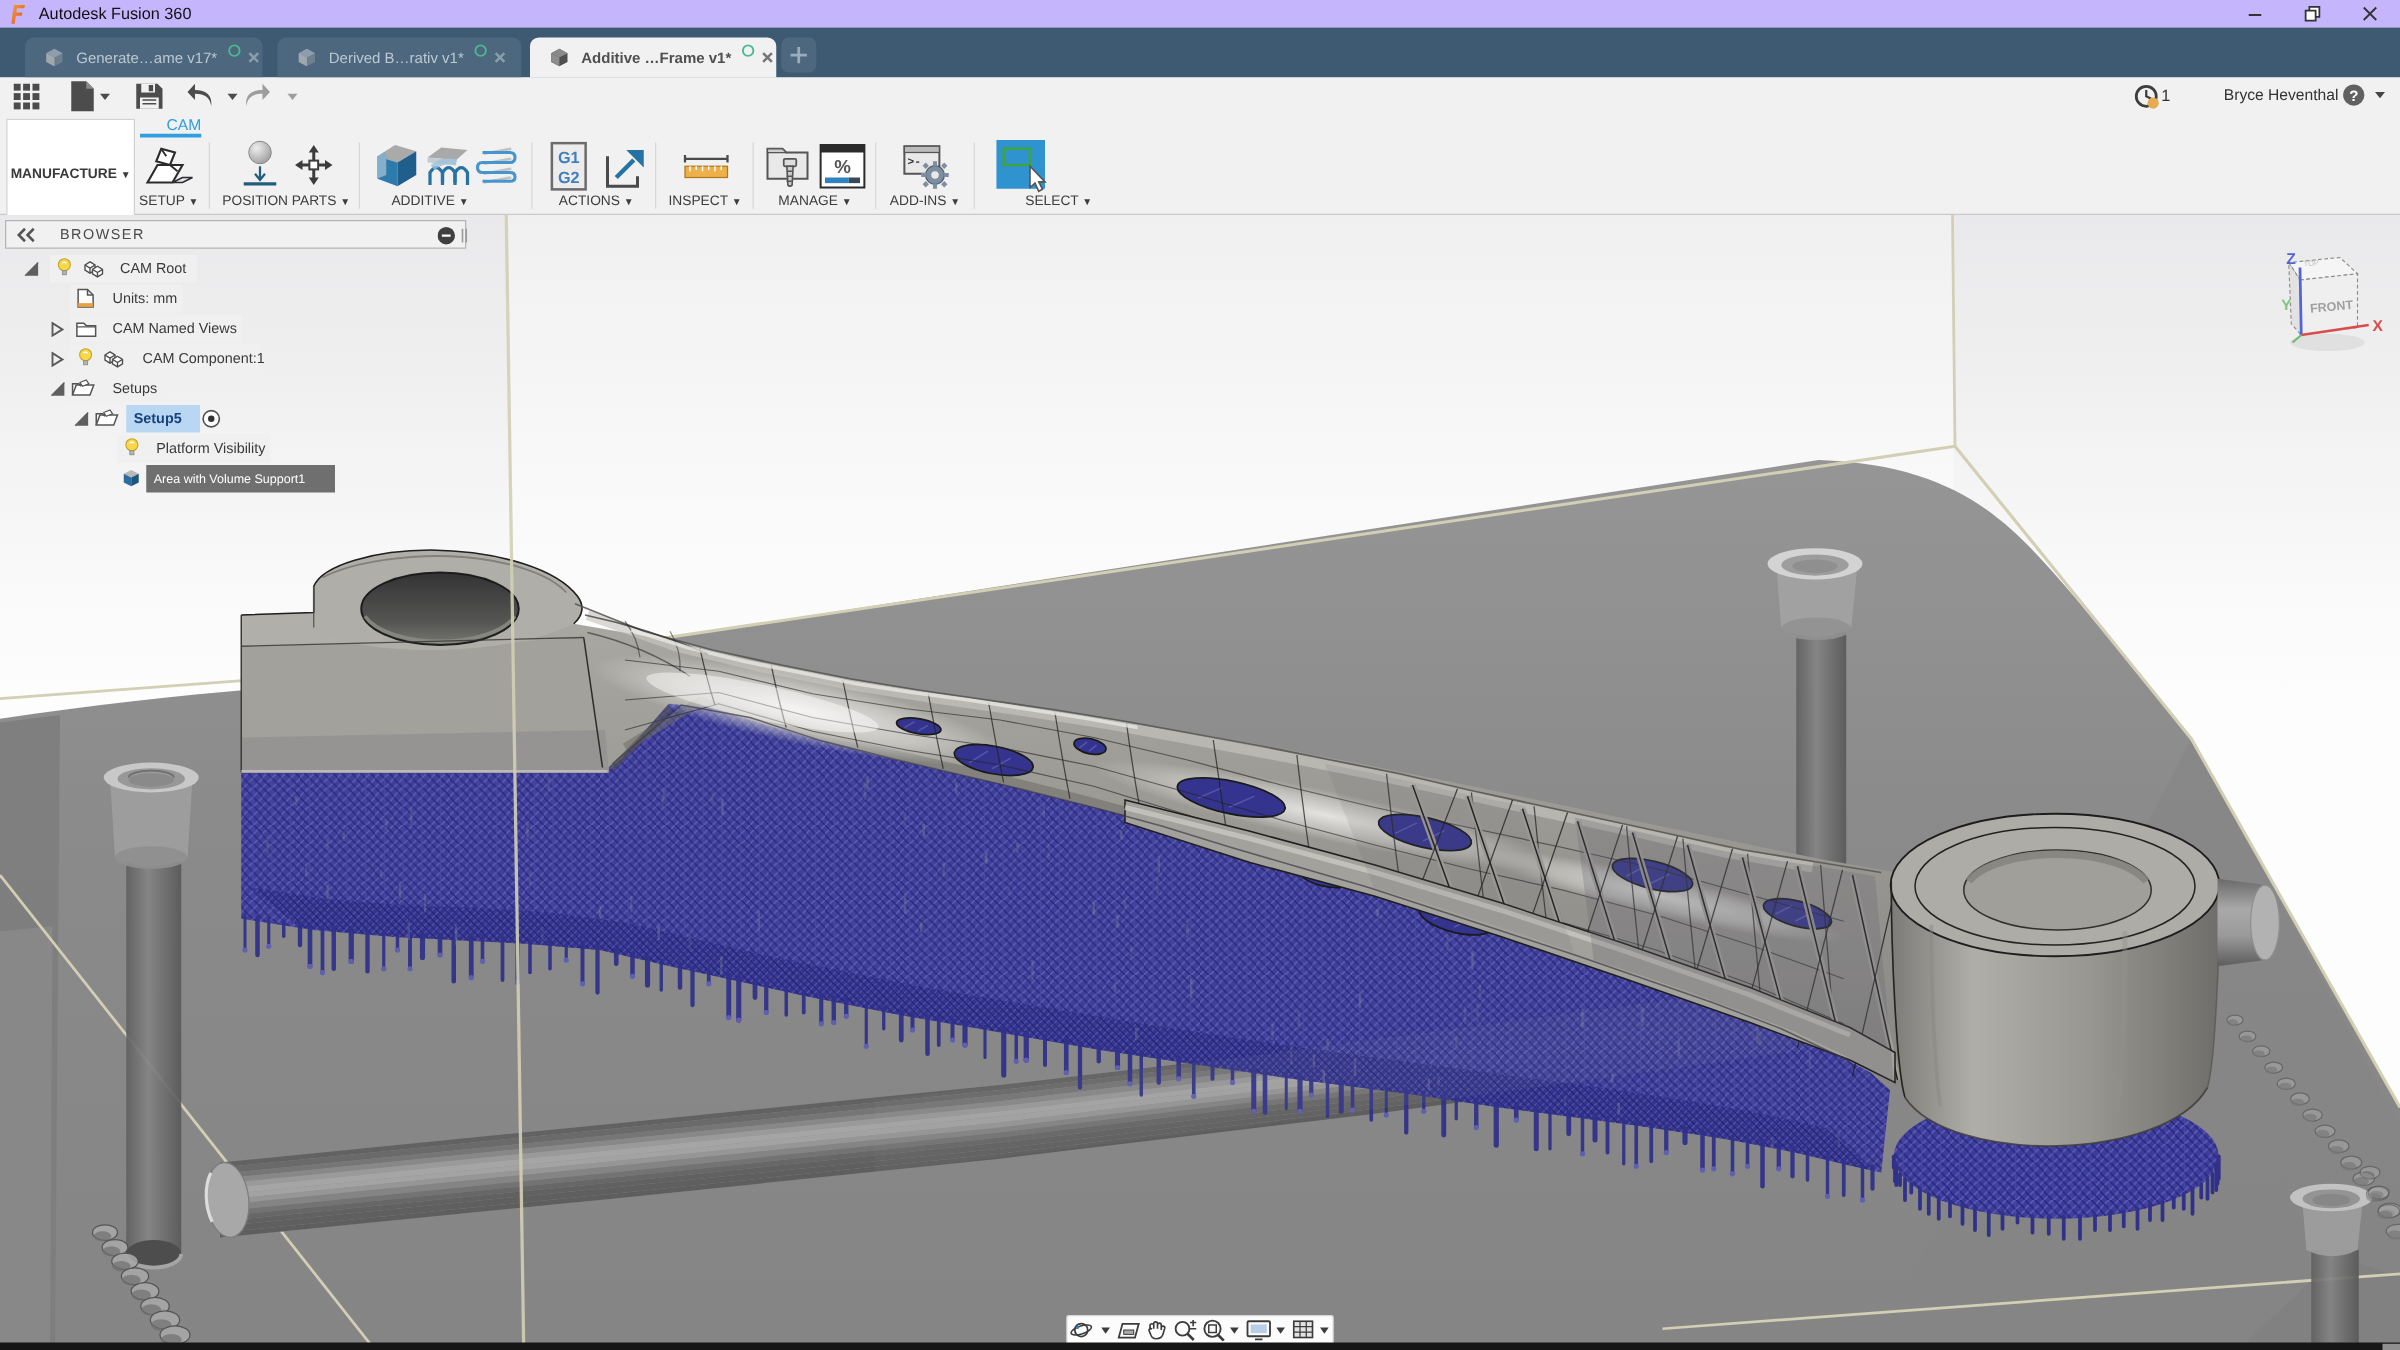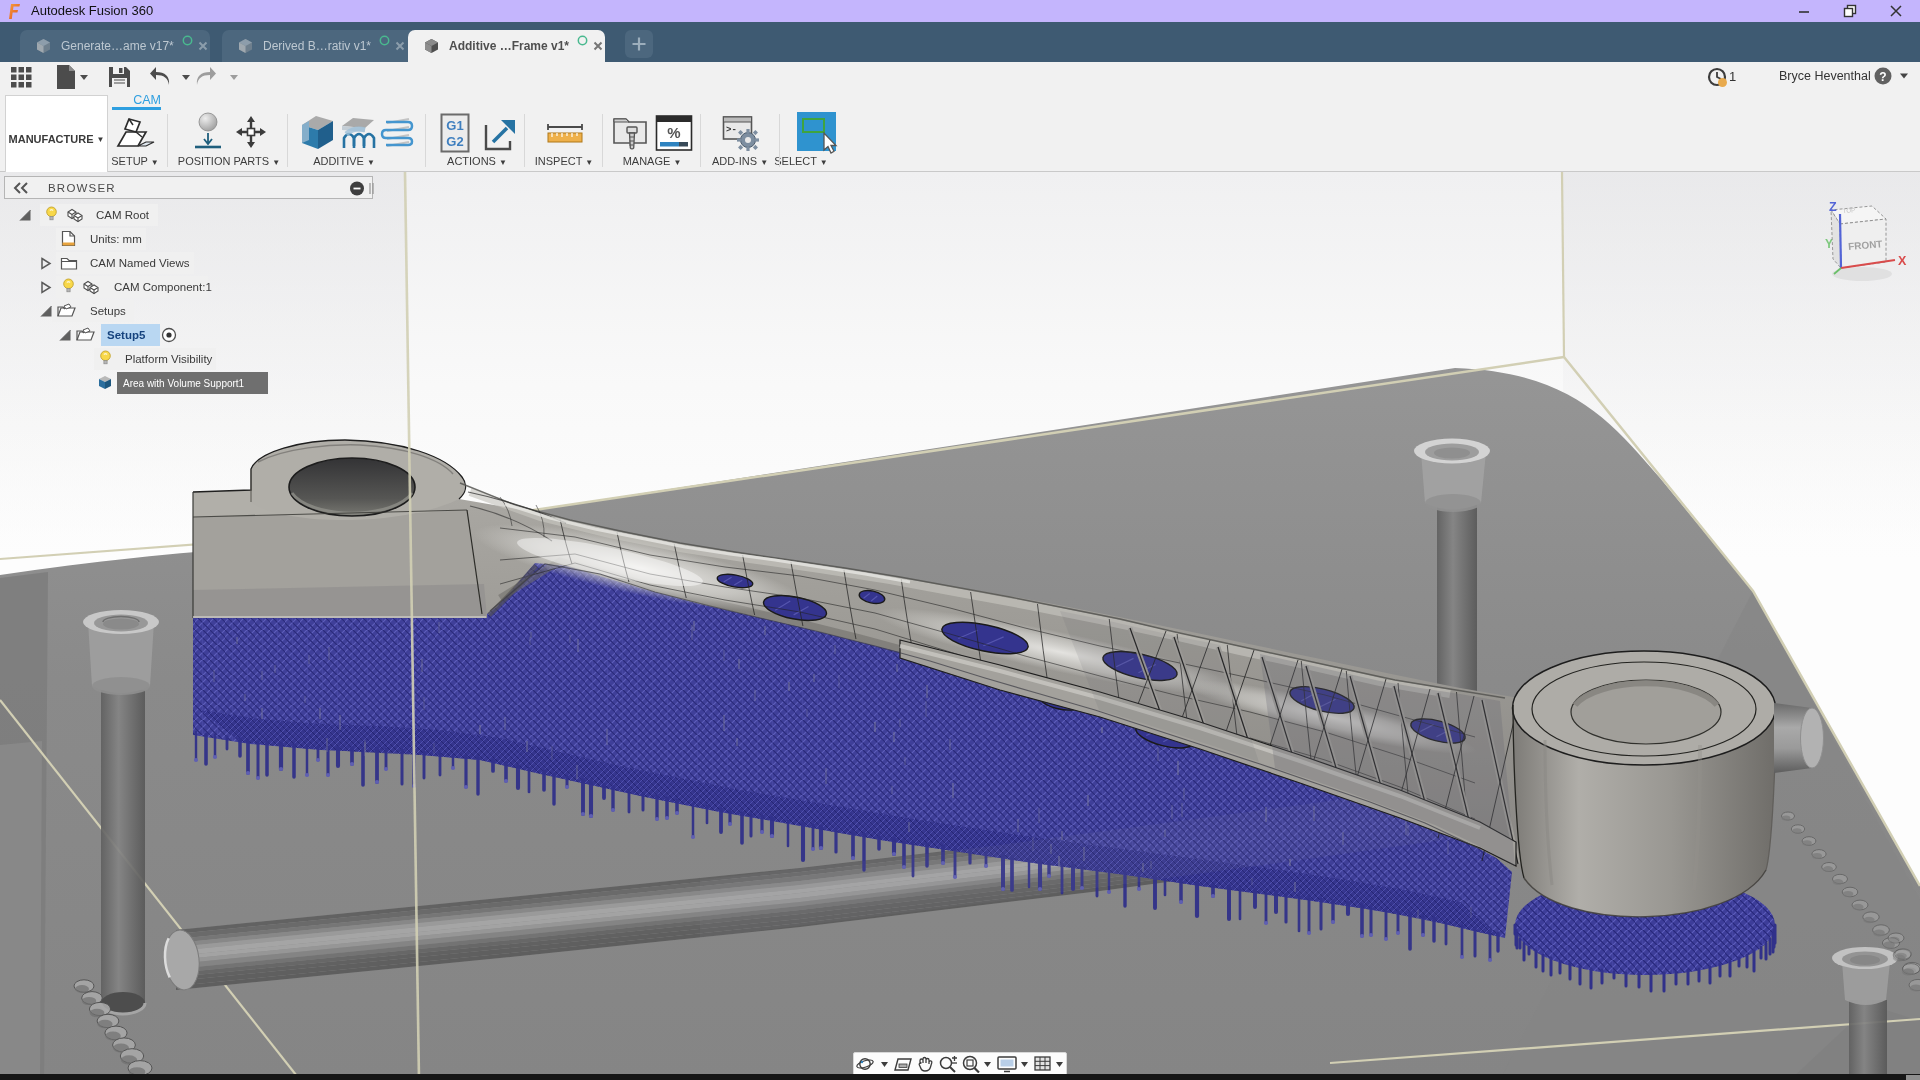--- a/index.html
+++ b/index.html
@@ -63,21 +63,21 @@
         <polygon points="3,5.5 9.5,9 9.5,16 3,12.5" fill="#9fa8af"></polygon>
       </svg>
  <div class="tabtitle" style="margin-left:8px">Derived B…rativ v1*</div>
  <svg style="margin-left:8px;margin-bottom:12px" width="11" height="11">
         <circle cx="5.5" cy="5.5" r="4.2" fill="none" stroke="#49b98f" stroke-width="1.5"></circle>
       </svg>
  <svg style="margin-left:4px" width="12" height="12">
         <path d="M2.5,2.5 L9.5,9.5 M9.5,2.5 L2.5,9.5" stroke="#8b9dab" stroke-width="2"></path>
       </svg>
 </div>
-    <div class="tab active" style="left:408px;width:197px">
+    <div class="tab active" style="left:424px;width:197px">
  <svg style="margin-left:14px" width="19" height="18">
         <polygon points="3,5.5 9.5,2 16,5.5 16,12.5 9.5,16 3,12.5" fill="#4f4f4f"></polygon>
         <polygon points="3,5.5 9.5,2 16,5.5 9.5,9" fill="#8a8a8a"></polygon>
         <polygon points="3,5.5 9.5,9 9.5,16 3,12.5" fill="#8d8d8d"></polygon>
       </svg>
  <div class="tabtitle" style="margin-left:8px">Additive …Frame v1*</div>
  <svg style="margin-left:8px;margin-bottom:12px" width="11" height="11">
         <circle cx="5.5" cy="5.5" r="4.2" fill="none" stroke="#49b98f" stroke-width="1.5"></circle>
       </svg>
  <svg style="margin-left:4px" width="12" height="12">
@@ -129,21 +129,21 @@
   </div>
 <div class="abs" style="left:112px;top:93px;width:49px;text-align:right;font-size:12.5px;color:#2e9fe0">CAM</div>
 <div class="abs" style="left:112px;top:107px;width:49px;height:3px;background:#2e9fe0"></div>
 <div class="glabel" style="left:135px">SETUP <span style="font-size:8px">▼</span></div>
 <div class="glabel" style="left:229px">POSITION PARTS <span style="font-size:8px">▼</span></div>
 <div class="glabel" style="left:344px">ADDITIVE <span style="font-size:8px">▼</span></div>
 <div class="glabel" style="left:477px">ACTIONS <span style="font-size:8px">▼</span></div>
 <div class="glabel" style="left:564px">INSPECT <span style="font-size:8px">▼</span></div>
 <div class="glabel" style="left:652px">MANAGE <span style="font-size:8px">▼</span></div>
 <div class="glabel" style="left:740px">ADD-INS <span style="font-size:8px">▼</span></div>
-<div class="glabel" style="left:801px">SELECT <span style="font-size:8px">▼</span></div>
+<div class="glabel" style="left:847px">SELECT <span style="font-size:8px">▼</span></div>
 <div class="gsep" style="left:167px"></div>
 <div class="gsep" style="left:287px"></div>
 <div class="gsep" style="left:425px"></div>
 <div class="gsep" style="left:524px"></div>
 <div class="gsep" style="left:602px"></div>
 <div class="gsep" style="left:700px"></div>
 <div class="gsep" style="left:779px"></div>
 <svg class="abs" style="left:116px;top:115px" width="40" height="38">
 <polygon points="2,31 10,17 30,17 22,31" fill="#fff" stroke="#2c2c2c" stroke-width="1.7"></polygon>
 <polygon points="22,31 30,27 38,27 30,31" fill="#dfe7ee" stroke="#2c2c2c" stroke-width="1.2"></polygon>

